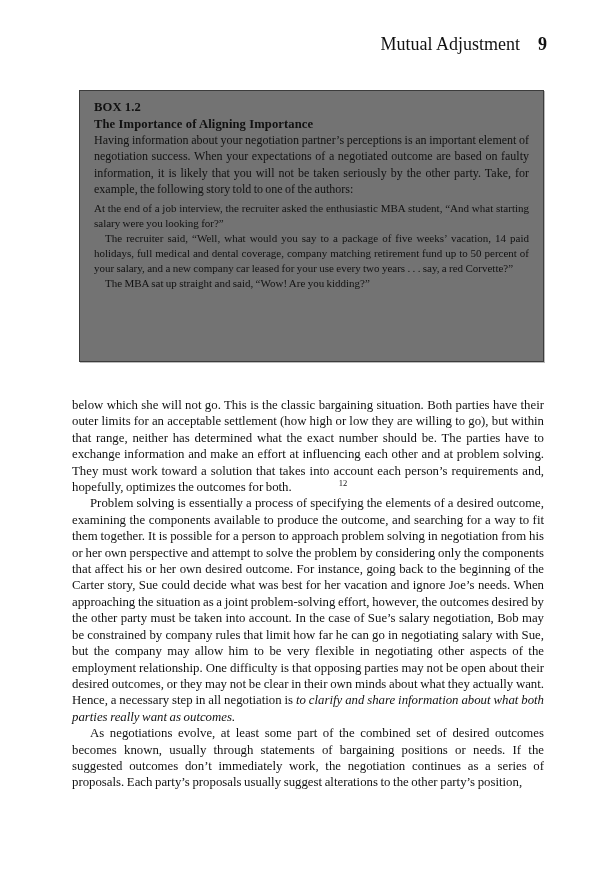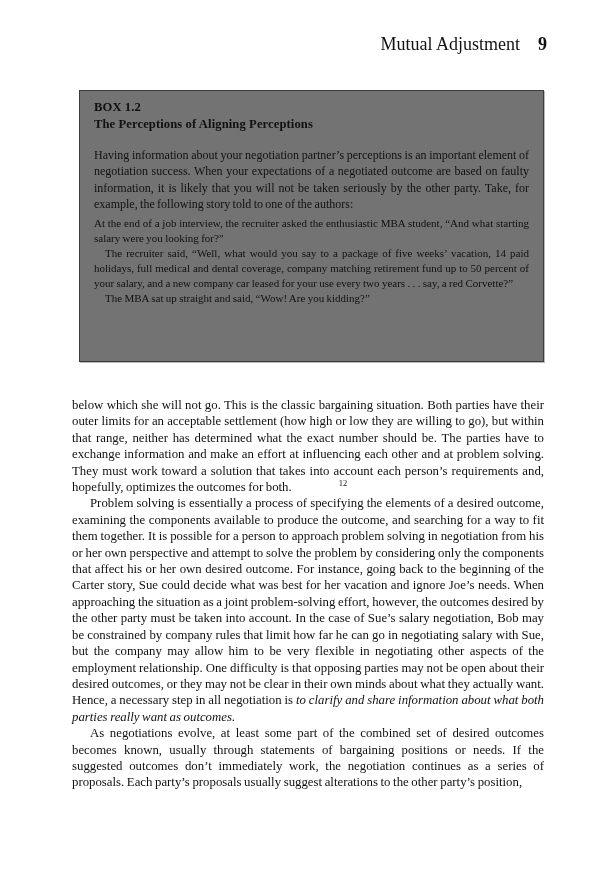--- a/index.html
+++ b/index.html
@@ -42,21 +42,20 @@
     padding: 8px 14px 10px 14px;
     box-shadow: 1px 1px 0 #bbbbbb;
   }
   .box-label, .box-title {
     font-weight: bold;
     font-size: 12.6px;
     line-height: 16.5px;
     letter-spacing: 0.1px;
   }
   .box-intro {
-    margin-top: 15px;
     font-size: 12px;
     line-height: 16.3px;
     text-align: justify;
     word-spacing: -0.6px;
   }
   .box-quote {
     margin-top: 4px;
     font-size: 11px;
     line-height: 14.9px;
     text-align: justify;
@@ -88,21 +87,21 @@
 <body>
 
 <div class="page">
 
   <div class="running-head">
     <span>Mutual Adjustment</span><span class="pagenum">9</span>
   </div>
 
   <div class="textbox">
     <div class="box-label">BOX 1.2</div>
-    <div class="box-title">The Perceptions of Aligning Perceptions</div>
+    <div class="box-title">The Importance of Aligning Importance</div>
     <p class="box-intro">Having information about your negotiation partner’s perceptions is an important element of negotiation success. When your expectations of a negotiated outcome are based on faulty information, it is likely that you will not be taken seriously by the other party. Take, for example, the following story told to one of the authors:</p>
     <div class="box-quote">
       <p>At the end of a job interview, the recruiter asked the enthusiastic MBA student, “And what starting salary were you looking for?”</p>
       <p class="qi">The recruiter said, “Well, what would you say to a package of five weeks’ vacation, 14 paid holidays, full medical and dental coverage, company matching retirement fund up to 50 percent of your salary, and a new company car leased for your use every two years . . . say, a red Corvette?”</p>
       <p class="qi">The MBA sat up straight and said, “Wow! Are you kidding?”</p>
     </div>
   </div>
 
   <div class="bodytext">
     <p class="noindent"><span>below which she will not go. This is the classic bargaining situation. Both parties have their outer limits for an acceptable settlement (how high or low they are willing to go), but within that range, neither has determined what the exact number should be. The parties have to exchange information and make an effort at influencing each other and at problem solving. They must work toward a solution that takes into account each person’s requirements and, hopefully, optimizes the outcomes for both.</span><sup>12</sup></p>

